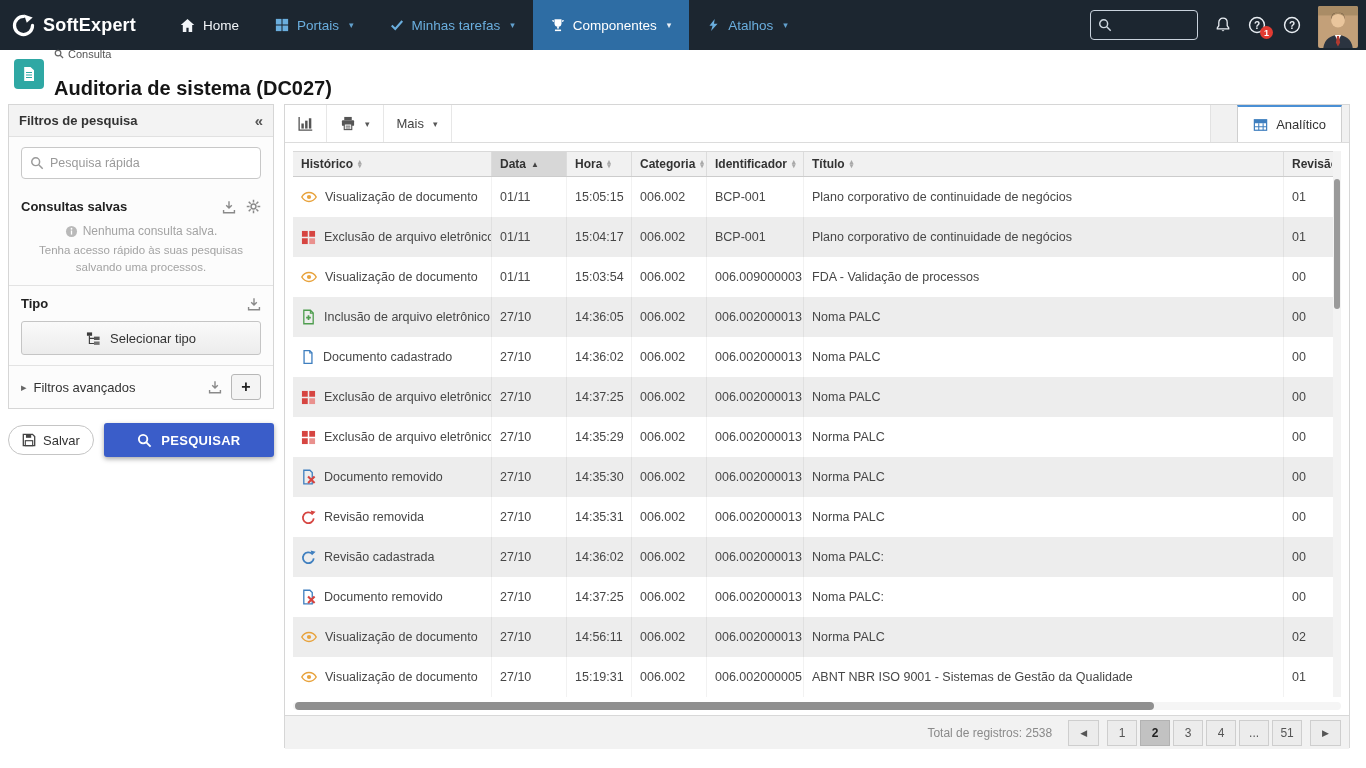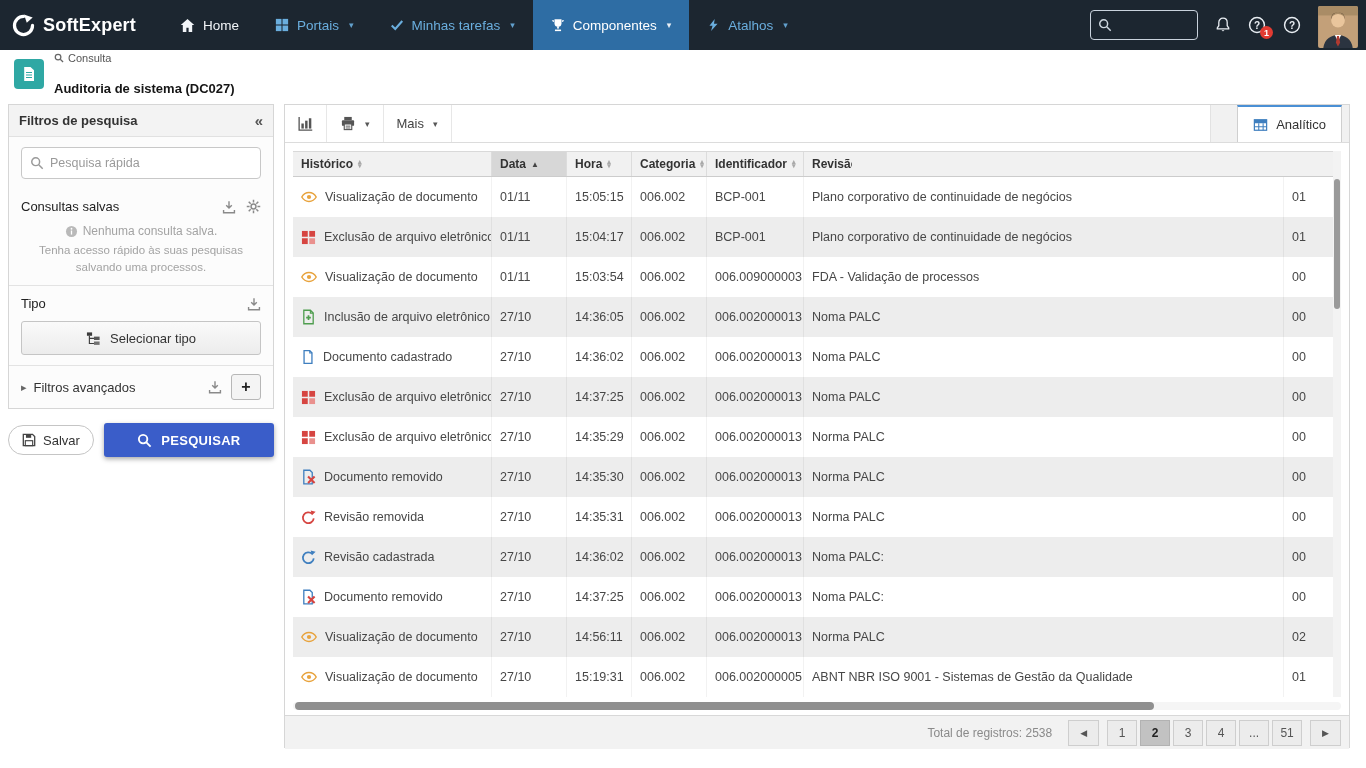--- a/index.html
+++ b/index.html
@@ -30,35 +30,35 @@
     font-size:9px;font-weight:bold;min-width:13px;height:13px;border-radius:7px;
     display:flex;align-items:center;justify-content:center;padding:0 2px}
   .avatar{width:40px;height:42px;border-radius:2px;overflow:hidden;cursor:pointer;margin-top:4px}
 
   
   .page-header{position:absolute;left:0;top:50px;width:1366px;height:48px;background:#fff;
     display:flex;align-items:center;gap:10px;padding:0 14px}
   .header-icon{width:30px;height:30px;border-radius:4px;background:var(--teal,#2fa8a4);
     display:flex;align-items:center;justify-content:center}
   .crumb{font-size:11px;color:#555;display:flex;align-items:center;gap:4px}
-  .page-title{font-size:13px;font-weight:bold;color:#151515;margin-top:17px}
+  .page-title{font-size:20px;font-weight:bold;color:#151515;margin-top:17px}
 
   
   .sidebar{position:absolute;left:8px;top:104px;width:266px}
   .panel{border:1px solid #d6d6d6;background:#fcfcfc}
   .panel-header{height:32px;background:#f3f3f3;border-bottom:1px solid #e1e1e1;
     display:flex;align-items:center;justify-content:space-between;padding:0 10px;
     font-size:13px;font-weight:bold;color:#333}
   .collapse-btn{color:#555;font-size:15px;cursor:pointer;line-height:1}
   .side-section{padding:10px 12px}
   .qsearch{height:32px;border:1px solid #c8c8c8;border-radius:4px;background:#fff;
     display:flex;align-items:center;gap:6px;padding:0 8px;color:#9a9a9a}
   .qsearch input{flex:1;min-width:0;border:none;outline:none;font-size:12.5px;color:#333}
   .qsearch input::placeholder{color:#9a9a9a}
-  .section-head{display:flex;align-items:center;font-size:13px;font-weight:normal;color:#222}
+  .section-head{display:flex;align-items:center;font-size:13px;font-weight:bold;color:#222}
   .section-head .tools{margin-left:auto;display:flex;align-items:center;gap:10px;color:#8a8a8a}
   .tools .i{cursor:pointer}
   .empty{margin-top:10px;text-align:center;color:#a3a3a3;font-size:12px}
   .empty-line{display:flex;align-items:center;justify-content:center;gap:5px}
   .empty .hint{font-size:11.5px;margin-top:4px;line-height:1.45;padding:0 10px}
   .sep{border-top:1px solid #e3e3e3}
   .select-type-btn{margin-top:10px;width:100%;height:34px;border:1px solid #c5c5c5;
     border-radius:3px;background:linear-gradient(#fafafa,#ececec);display:flex;
     align-items:center;justify-content:center;gap:9px;font-size:13px;color:#333;cursor:pointer}
   .adv-row{display:flex;align-items:center;gap:7px;padding:8px 12px;font-size:13px;color:#333;cursor:pointer}
@@ -447,20 +447,27 @@
               <span>▾</span>
             </span>
           </div>
           <div class="th col-ident">
             <span>Identificador</span>
             <span class="sort">
               <span>▴</span>
               <span>▾</span>
             </span>
           </div>
+          <div class="th col-tit">
+            <span>Título</span>
+            <span class="sort">
+              <span>▴</span>
+              <span>▾</span>
+            </span>
+          </div>
           <div class="th col-rev">
             <span>Revisão</span>
           </div>
         </div>
       <div class="tbody">
           <div class="tr">
             <div class="td cell-hist col-hist">
               <span class="i">
                 <svg width="16" height="16" viewBox="0 0 16 16">
                   <path d="M.8 8C2.5 5 5 3.6 8 3.6S13.5 5 15.2 8C13.5 11 11 12.4 8 12.4S2.5 11 .8 8z" fill="none" stroke="#e8a33d" stroke-width="1.5"></path>

